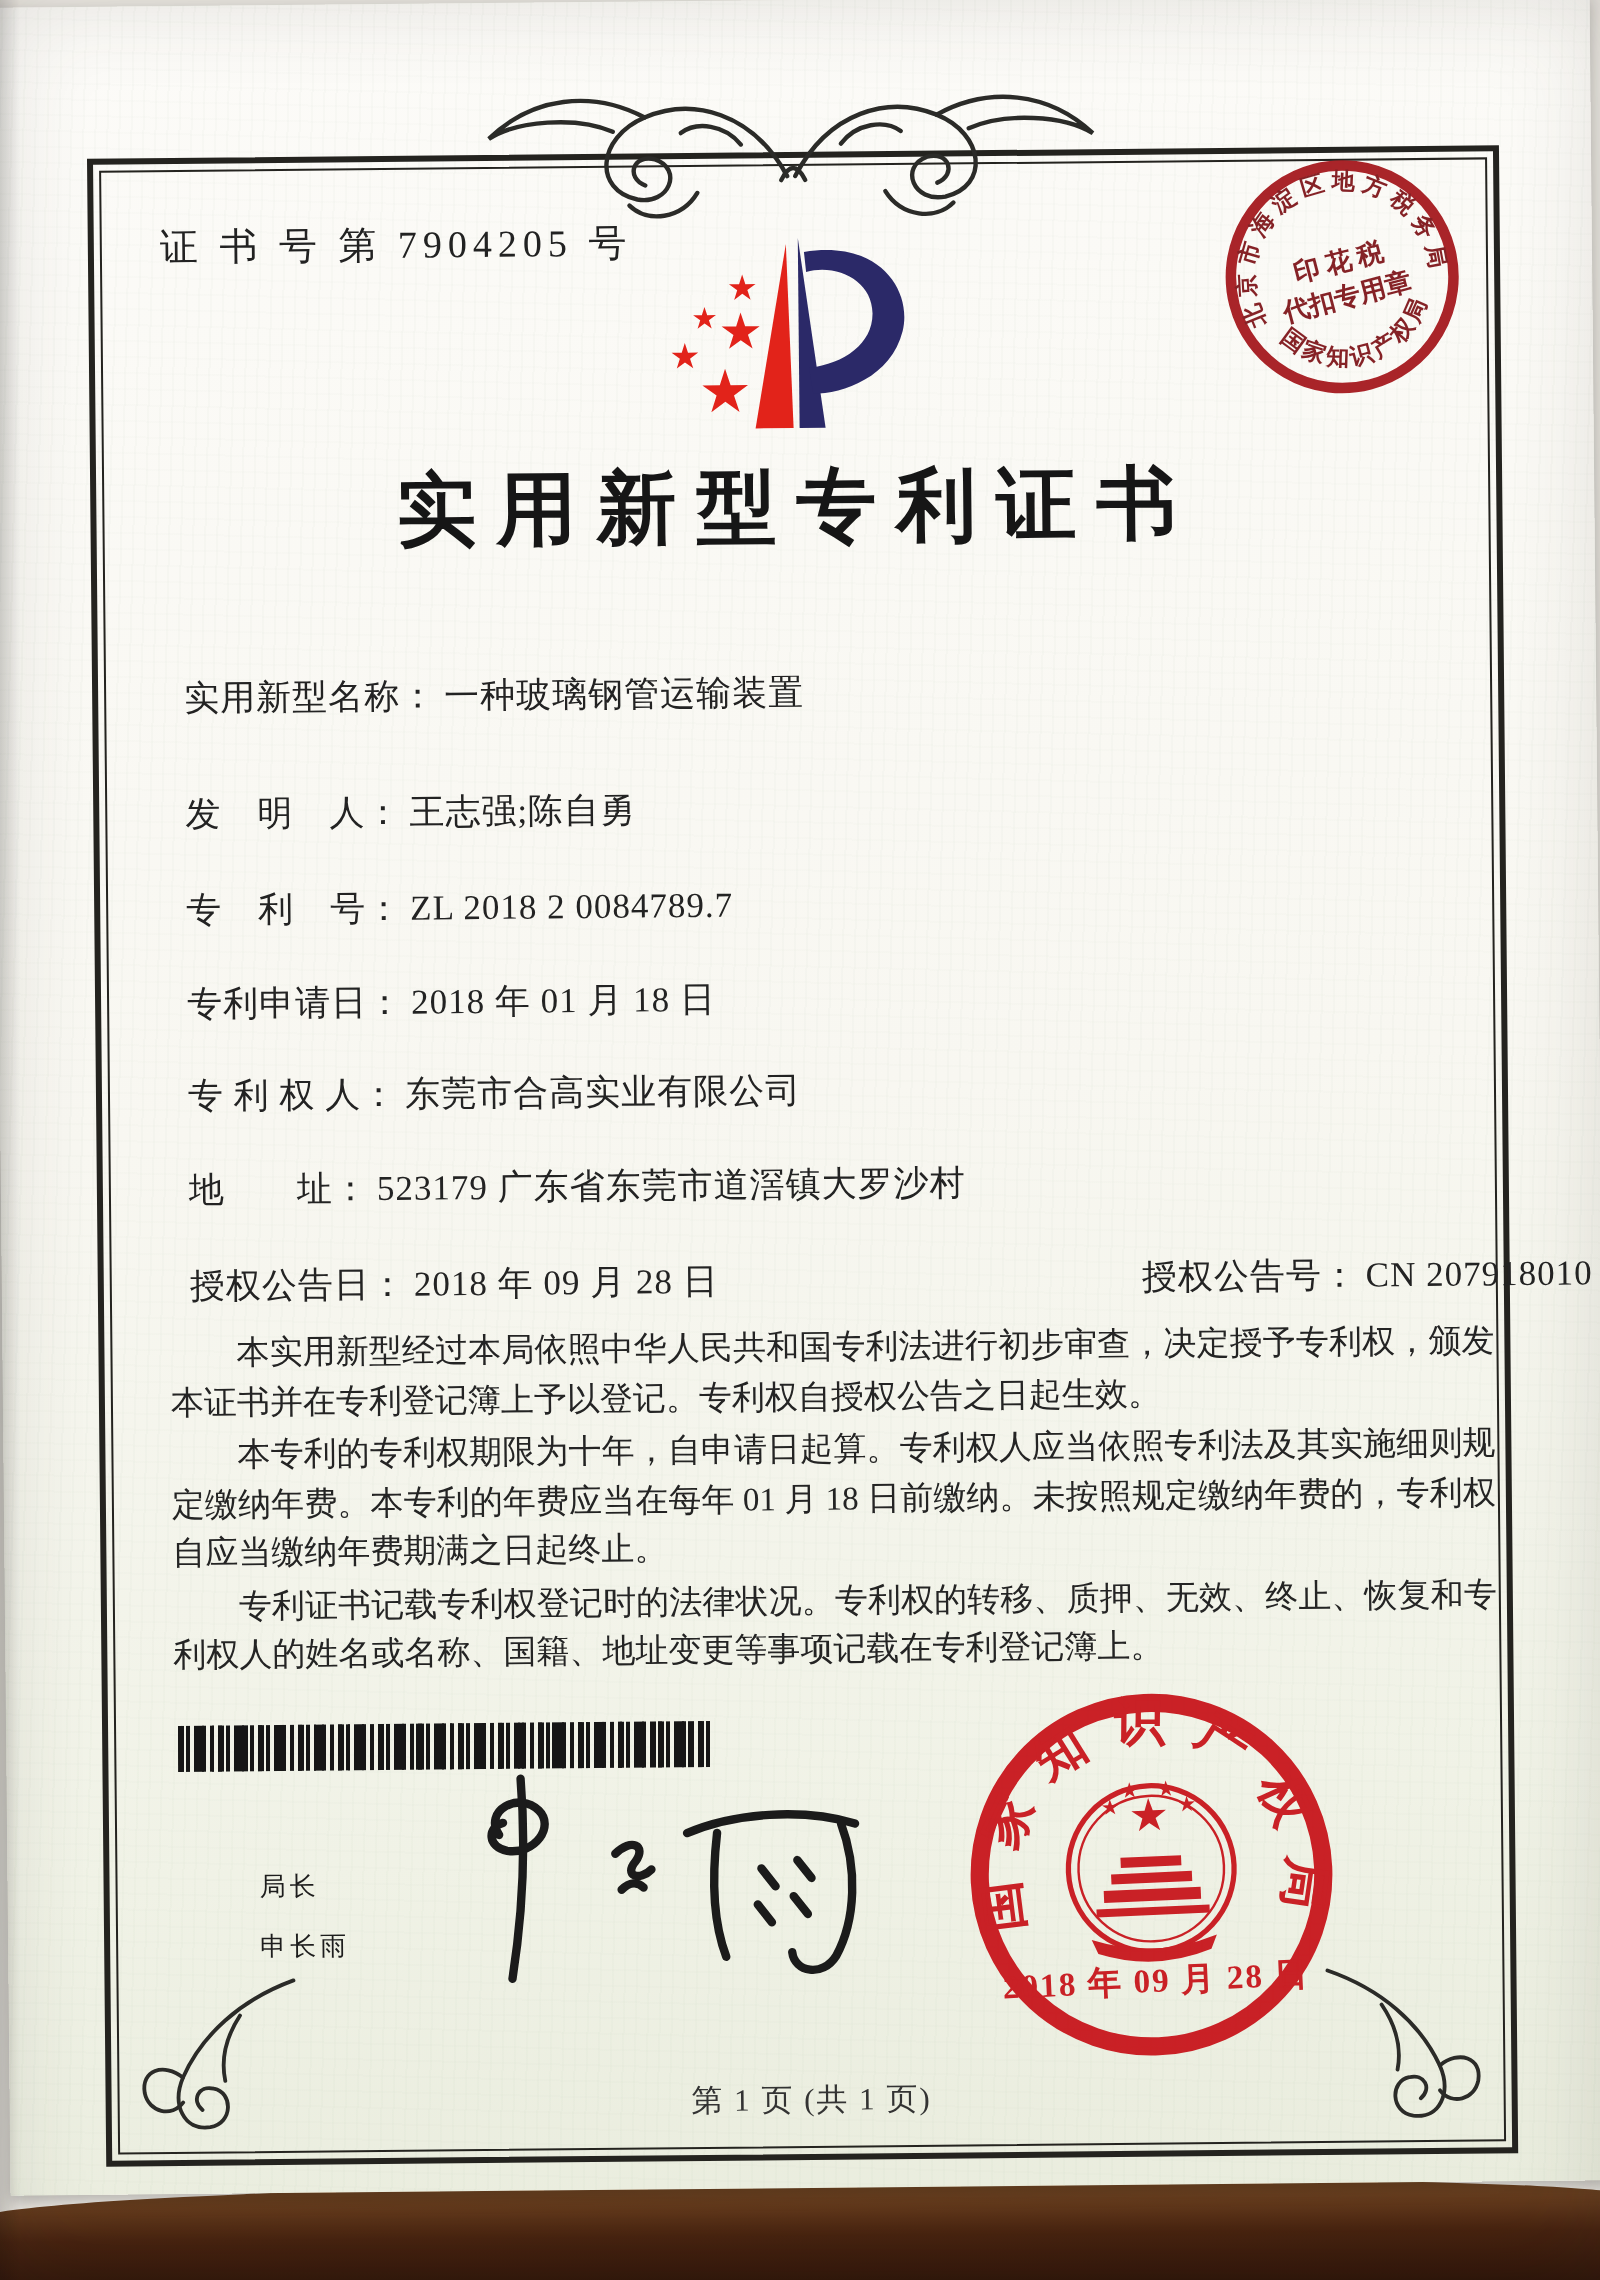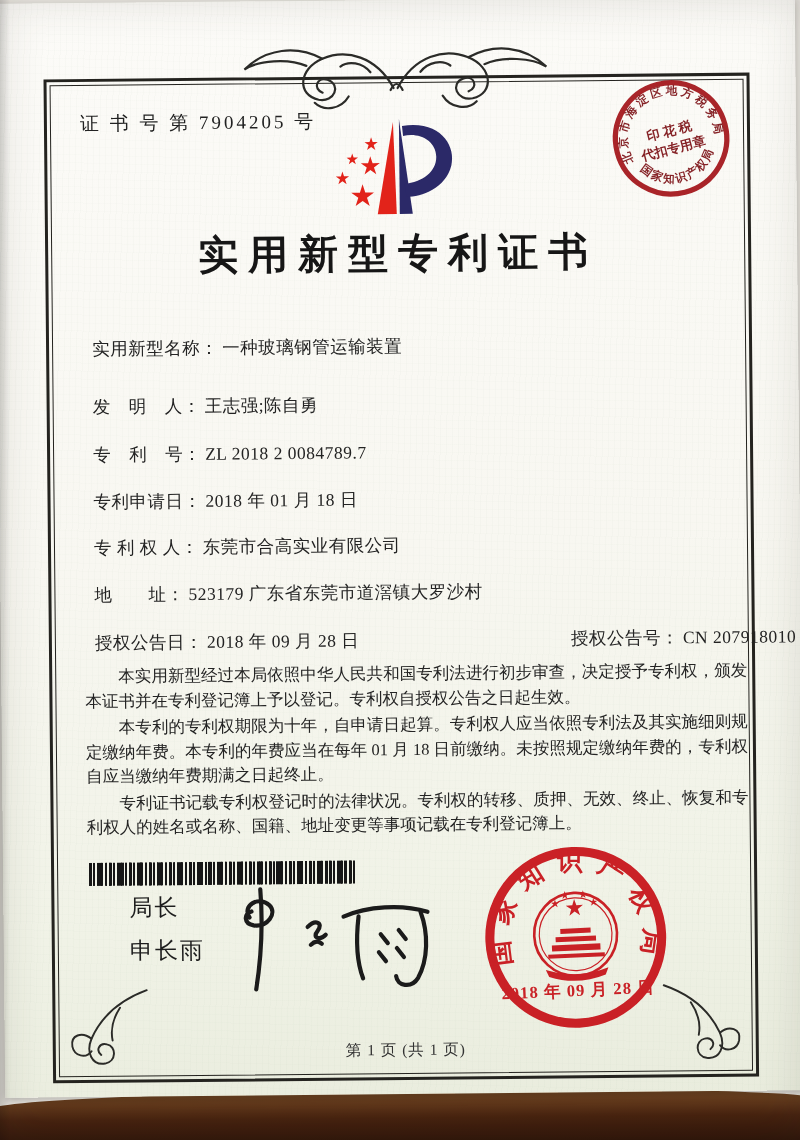--- a/index.html
+++ b/index.html
@@ -39,21 +39,21 @@
   .field .lbl{margin-right:4px;}
   .grant-right{position:absolute;left:476px;top:0;}
   .paras{position:absolute;left:84px;width:662px;top:662px;
     font-size:16.5px;line-height:24.5px;text-align:justify;color:#242424;}
   .paras p{margin:0 0 2px 0;text-indent:2em;}
   .barcode{position:absolute;left:86px;top:860px;width:266px;height:23px;
     background:
       repeating-linear-gradient(90deg,#161616 0 2px,transparent 2px 4px),
       repeating-linear-gradient(90deg,#161616 0 3px,transparent 3px 10px),
       repeating-linear-gradient(90deg,#161616 0 1px,transparent 1px 17px);}
-  .sig-block{position:absolute;left:126px;top:890px;font-size:23px;color:#1d1d1d;}
+  .sig-block{position:absolute;left:126px;top:932px;font-size:13px;color:#1d1d1d;}
   .sig-block div{margin-bottom:12px;letter-spacing:2px;}
   .sig-svg{position:absolute;left:212px;top:882px;}
   .stamp{position:absolute;left:612px;top:78px;width:126px;height:126px;
     transform:rotate(-14deg);opacity:.92;}
   .seal{position:absolute;left:476px;top:843px;width:192px;height:192px;
     transform:rotate(-2deg);opacity:.95;}
   .logo{position:absolute;left:318px;top:94px;}
   .ornament{position:absolute;left:50%;top:38px;transform:translateX(-50%);}
   .flourish{position:absolute;top:982px;}
   .flourish.fl-left{left:58px;}

